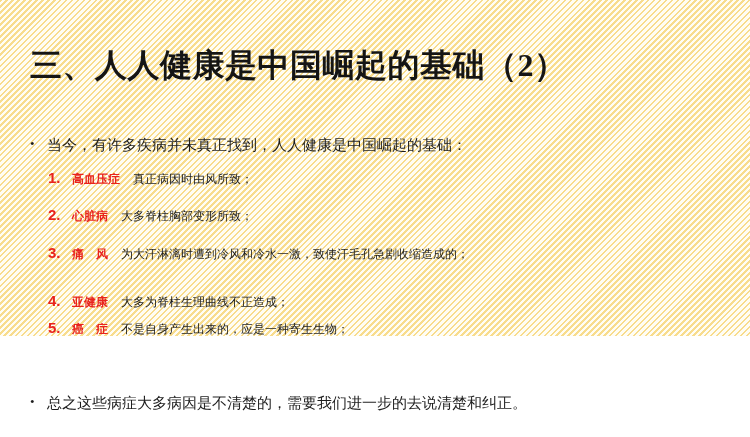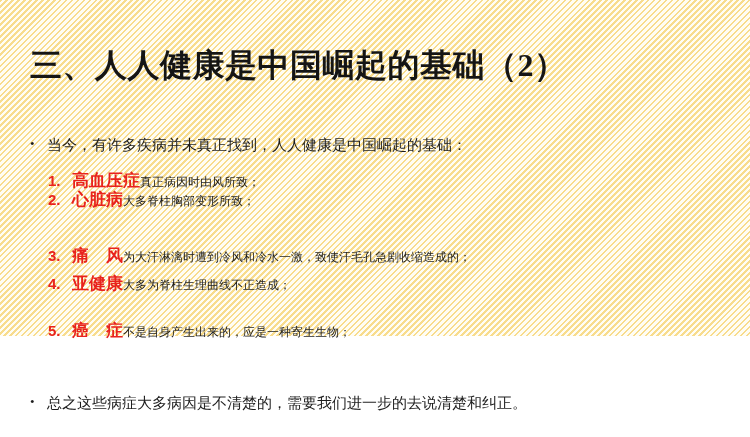--- a/index.html
+++ b/index.html
@@ -35,50 +35,51 @@
   .item-row{
     position:absolute;left:48px;
     white-space:nowrap;color:var(--text);
   }
   .item-row .num{
     display:inline-block;width:24px;
     font-size:15px;font-weight:bold;color:var(--accent-red);
     font-family:"Liberation Sans","DejaVu Sans",sans-serif;
   }
   .item-row .term{
-    font-size:17px;font-weight:bold;color:var(--accent-red);
+    font-size:12px;font-weight:bold;color:var(--accent-red);
+    margin-right:13px;
   }
   .item-row .desc{
     font-size:12px;color:var(--text);
   }
 </style>
 </head>
 <body>
 
 <div class="slide">
 
   <div class="slide-title">三、人人健康是中国崛起的基础（2）</div>
 
   <div class="bullet-line" style="top:136px">
     <span class="bullet">•</span><span>当今，有许多疾病并未真正找到，人人健康是中国崛起的基础：</span>
   </div>
 
   <div class="item-row" style="top:169px">
     <span class="num">1.</span><span class="term">高血压症</span><span class="desc">真正病因时由风所致；</span>
   </div>
 
-  <div class="item-row" style="top:188px">
+  <div class="item-row" style="top:206px">
     <span class="num">2.</span><span class="term">心脏病</span><span class="desc">大多脊柱胸部变形所致；</span>
   </div>
 
   <div class="item-row" style="top:244px">
     <span class="num">3.</span><span class="term">痛　风</span><span class="desc">为大汗淋漓时遭到冷风和冷水一激，致使汗毛孔急剧收缩造成的；</span>
   </div>
 
-  <div class="item-row" style="top:272px">
+  <div class="item-row" style="top:292px">
     <span class="num">4.</span><span class="term">亚健康</span><span class="desc">大多为脊柱生理曲线不正造成；</span>
   </div>
 
   <div class="item-row" style="top:319px">
     <span class="num">5.</span><span class="term">癌　症</span><span class="desc">不是自身产生出来的，应是一种寄生生物；</span>
   </div>
 
 
   <div class="bullet-line" style="top:394px">
     <span class="bullet">•</span><span>总之这些病症大多病因是不清楚的，需要我们进一步的去说清楚和纠正。</span>

